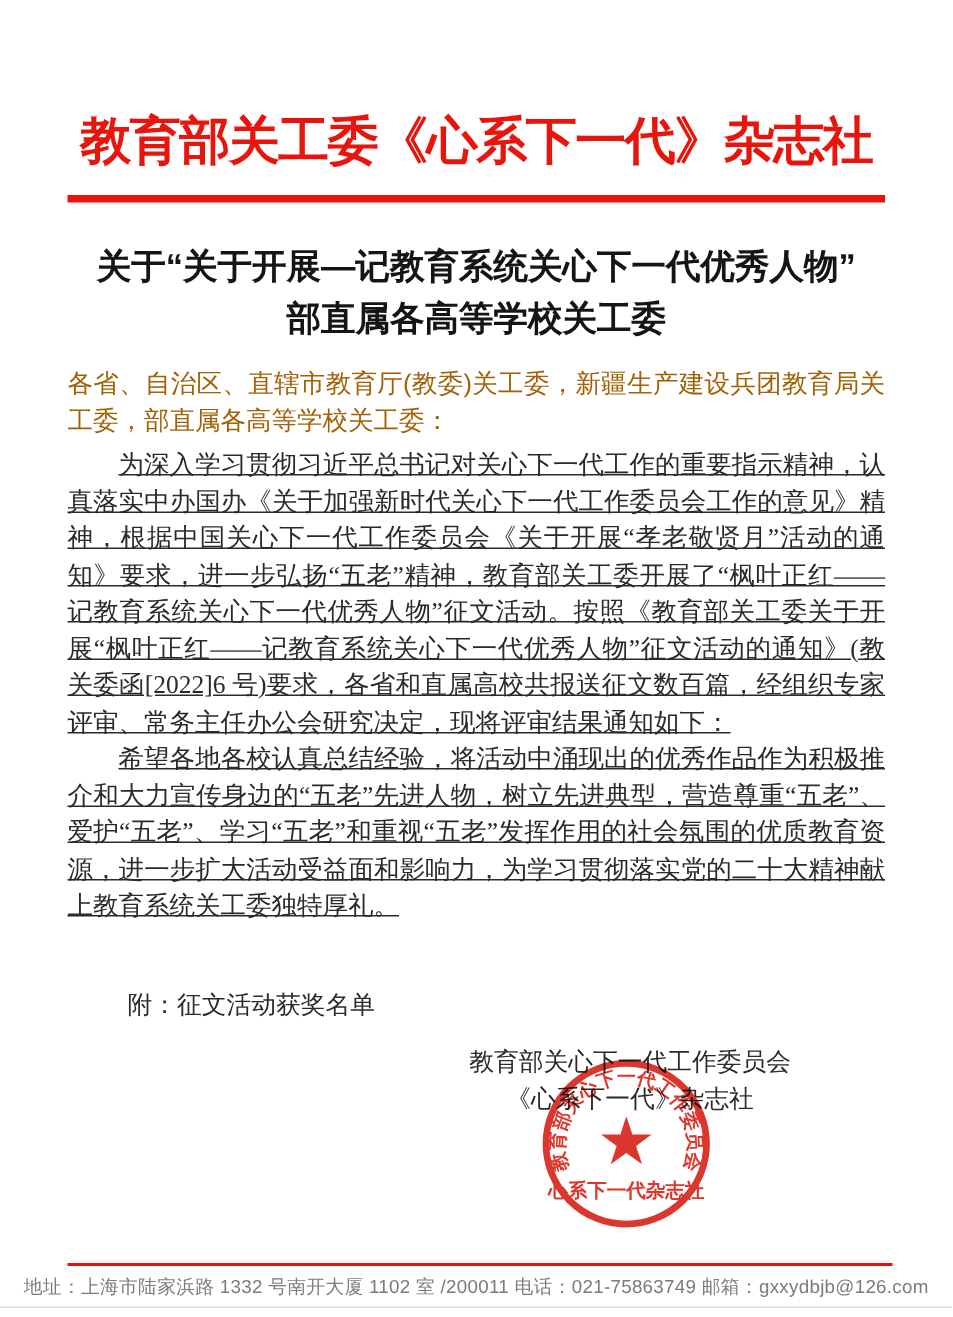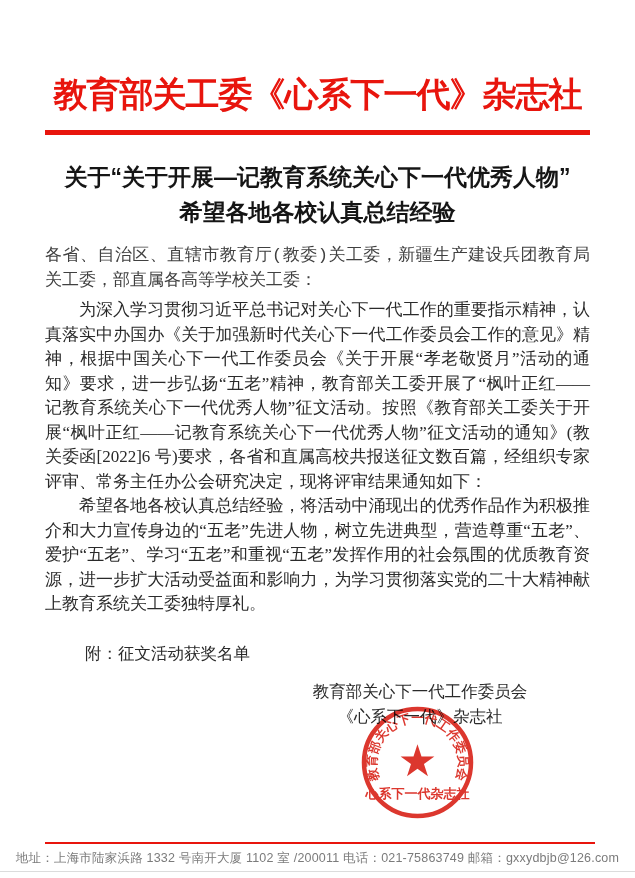--- a/index.html
+++ b/index.html
@@ -34,37 +34,38 @@
     margin-top: 25px;
     text-align: center;
     font-family: "Liberation Sans", "DejaVu Sans", sans-serif;
     font-weight: bold;
     font-size: 23px;
     line-height: 35px;
     color: #151515;
   }
   .salutation {
     margin-top: 13px;
-    font-family: Liberation Mono, monospace;
+    font-family: Liberation Sans, sans-serif;
     font-size: 17px;
     line-height: 25px;
-    color: #404040;
+    color: #a16207;
     text-align: justify;
   }
   .body-text {
     margin-top: 5px;
     font-family: "Liberation Serif", "DejaVu Serif", serif;
     font-size: 17px;
     line-height: 24.5px;
     color: #2a2a2a;
     text-align: justify;
+    text-decoration: underline;
   }
   .body-text p { text-indent: 2em; }
   .attachment {
-    margin-top: 26px;
+    margin-top: 42px;
     font-family: Liberation Sans, sans-serif;
     font-size: 16.5px;
     color: #2a2a2a;
     padding-left: 40px;
   }
   .signature {
     margin-top: 14px;
     width: 300px;
     margin-left: auto;
     margin-right: 20px;
@@ -120,21 +121,21 @@
 
 <div class="page">
   <div class="content">
 
     <div class="org-title">教育部关工委《心系下一代》杂志社</div>
 
     <div class="red-rule"></div>
 
     <div class="doc-title">
       <div>关于“关于开展—记教育系统关心下一代优秀人物”</div>
-      <div>希望各地各校认真总结经验</div>
+      <div>部直属各高等学校关工委</div>
     </div>
 
     <div class="salutation">各省、自治区、直辖市教育厅(教委)关工委，新疆生产建设兵团教育局关工委，部直属各高等学校关工委：</div>
 
     <div class="body-text">
       <p>为深入学习贯彻习近平总书记对关心下一代工作的重要指示精神，认真落实中办国办《关于加强新时代关心下一代工作委员会工作的意见》精神，根据中国关心下一代工作委员会《关于开展“孝老敬贤月”活动的通知》要求，进一步弘扬“五老”精神，教育部关工委开展了“枫叶正红——记教育系统关心下一代优秀人物”征文活动。按照《教育部关工委关于开展“枫叶正红——记教育系统关心下一代优秀人物”征文活动的通知》(教关委函[2022]6 号)要求，各省和直属高校共报送征文数百篇，经组织专家评审、常务主任办公会研究决定，现将评审结果通知如下：</p>
       <p>希望各地各校认真总结经验，将活动中涌现出的优秀作品作为积极推介和大力宣传身边的“五老”先进人物，树立先进典型，营造尊重“五老”、爱护“五老”、学习“五老”和重视“五老”发挥作用的社会氛围的优质教育资源，进一步扩大活动受益面和影响力，为学习贯彻落实党的二十大精神献上教育系统关工委独特厚礼。</p>
     </div>
 
     <div class="attachment">附：征文活动获奖名单</div>

